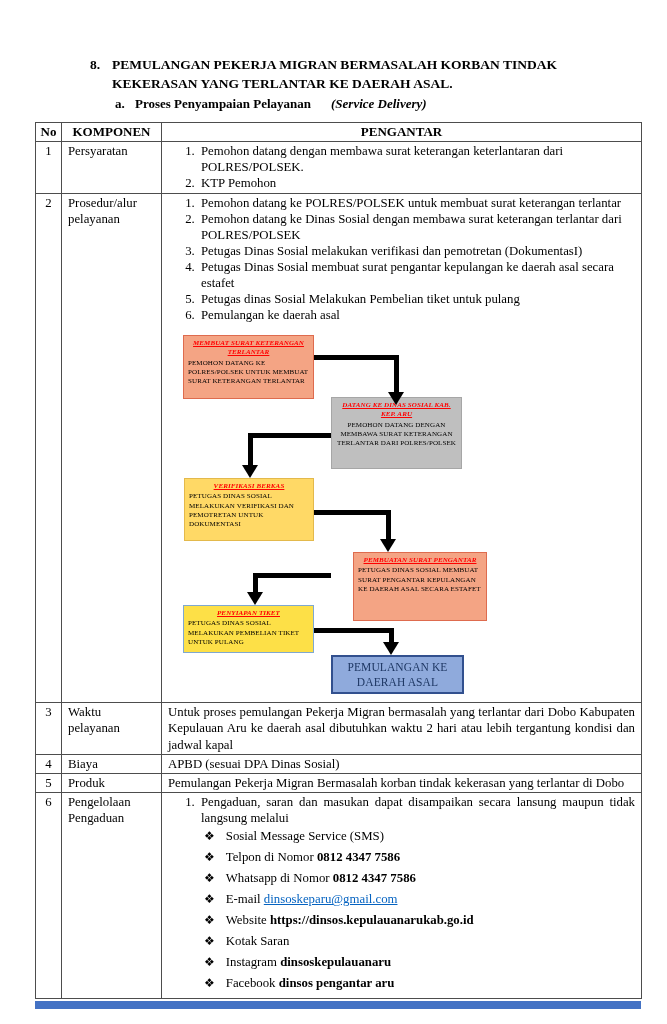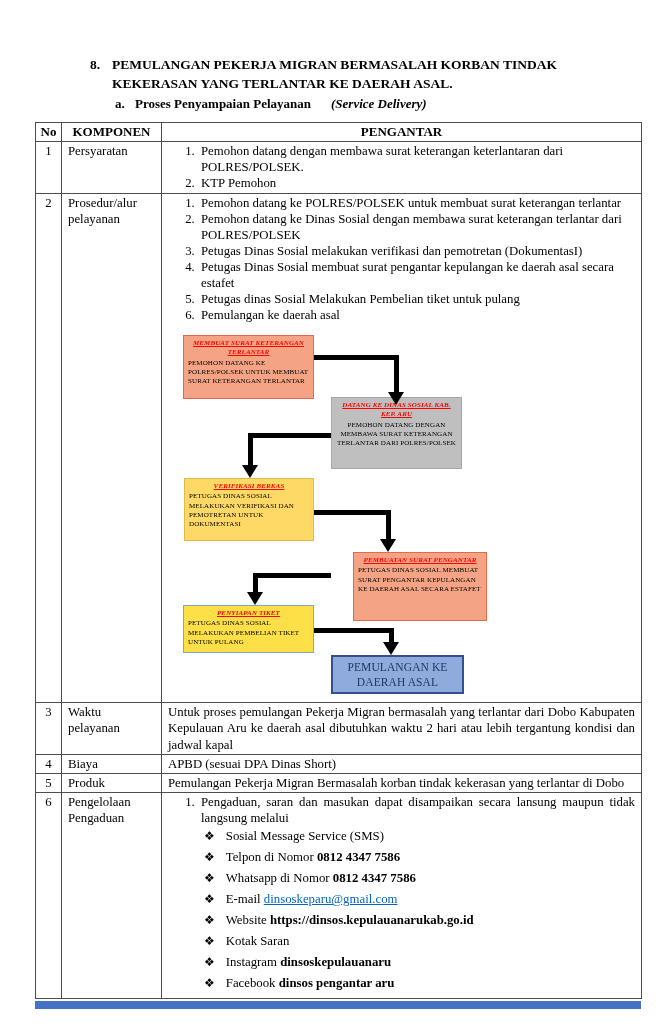--- a/index.html
+++ b/index.html
@@ -152,21 +152,21 @@
 
     <tr>
       <td class="no-cell">3</td>
       <td>Waktu pelayanan</td>
       <td class="just">Untuk proses pemulangan Pekerja Migran bermasalah yang terlantar dari Dobo Kabupaten Kepulauan Aru ke daerah asal dibutuhkan waktu 2 hari atau lebih tergantung kondisi dan jadwal kapal</td>
     </tr>
 
     <tr>
       <td class="no-cell">4</td>
       <td>Biaya</td>
-      <td>APBD (sesuai DPA Dinas Short)</td>
+      <td>APBD (sesuai DPA Dinas Sosial)</td>
     </tr>
 
     <tr>
       <td class="no-cell">5</td>
       <td>Produk</td>
       <td>Pemulangan Pekerja Migran Bermasalah korban tindak kekerasan yang terlantar di Dobo</td>
     </tr>
 
     <tr>
       <td class="no-cell">6</td>

